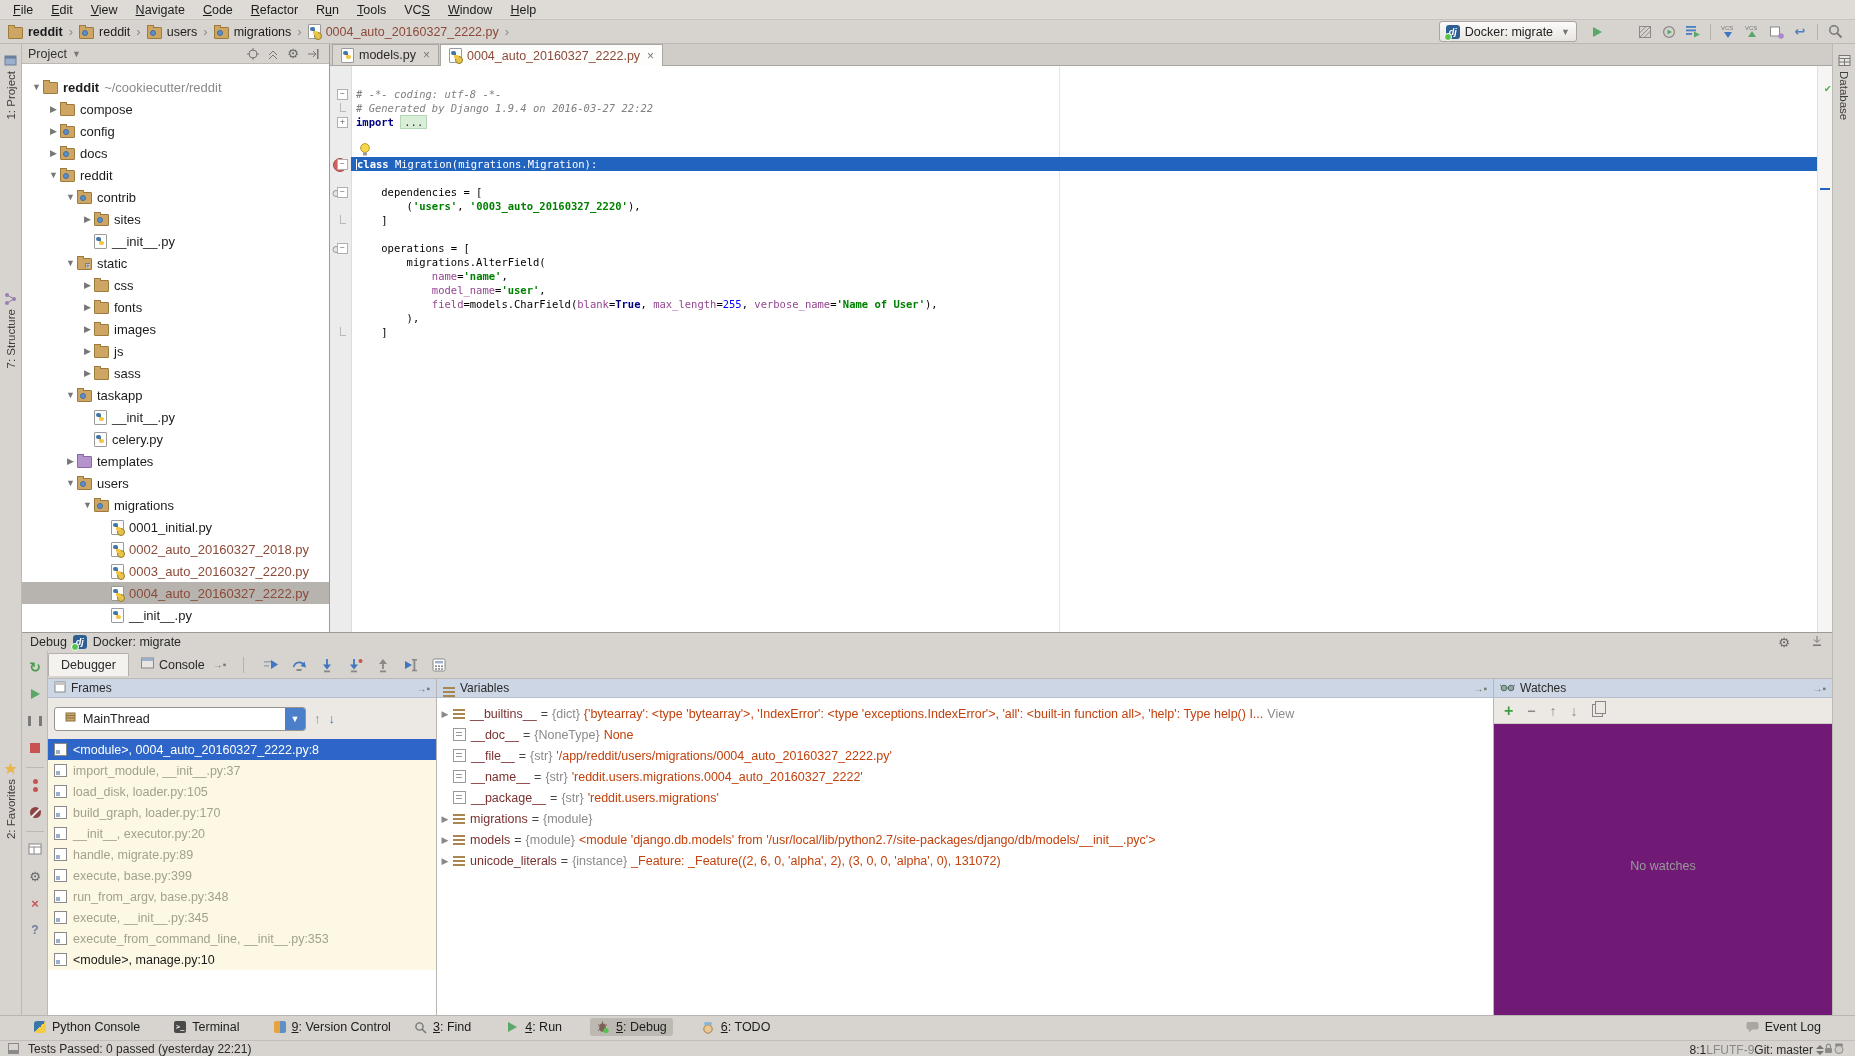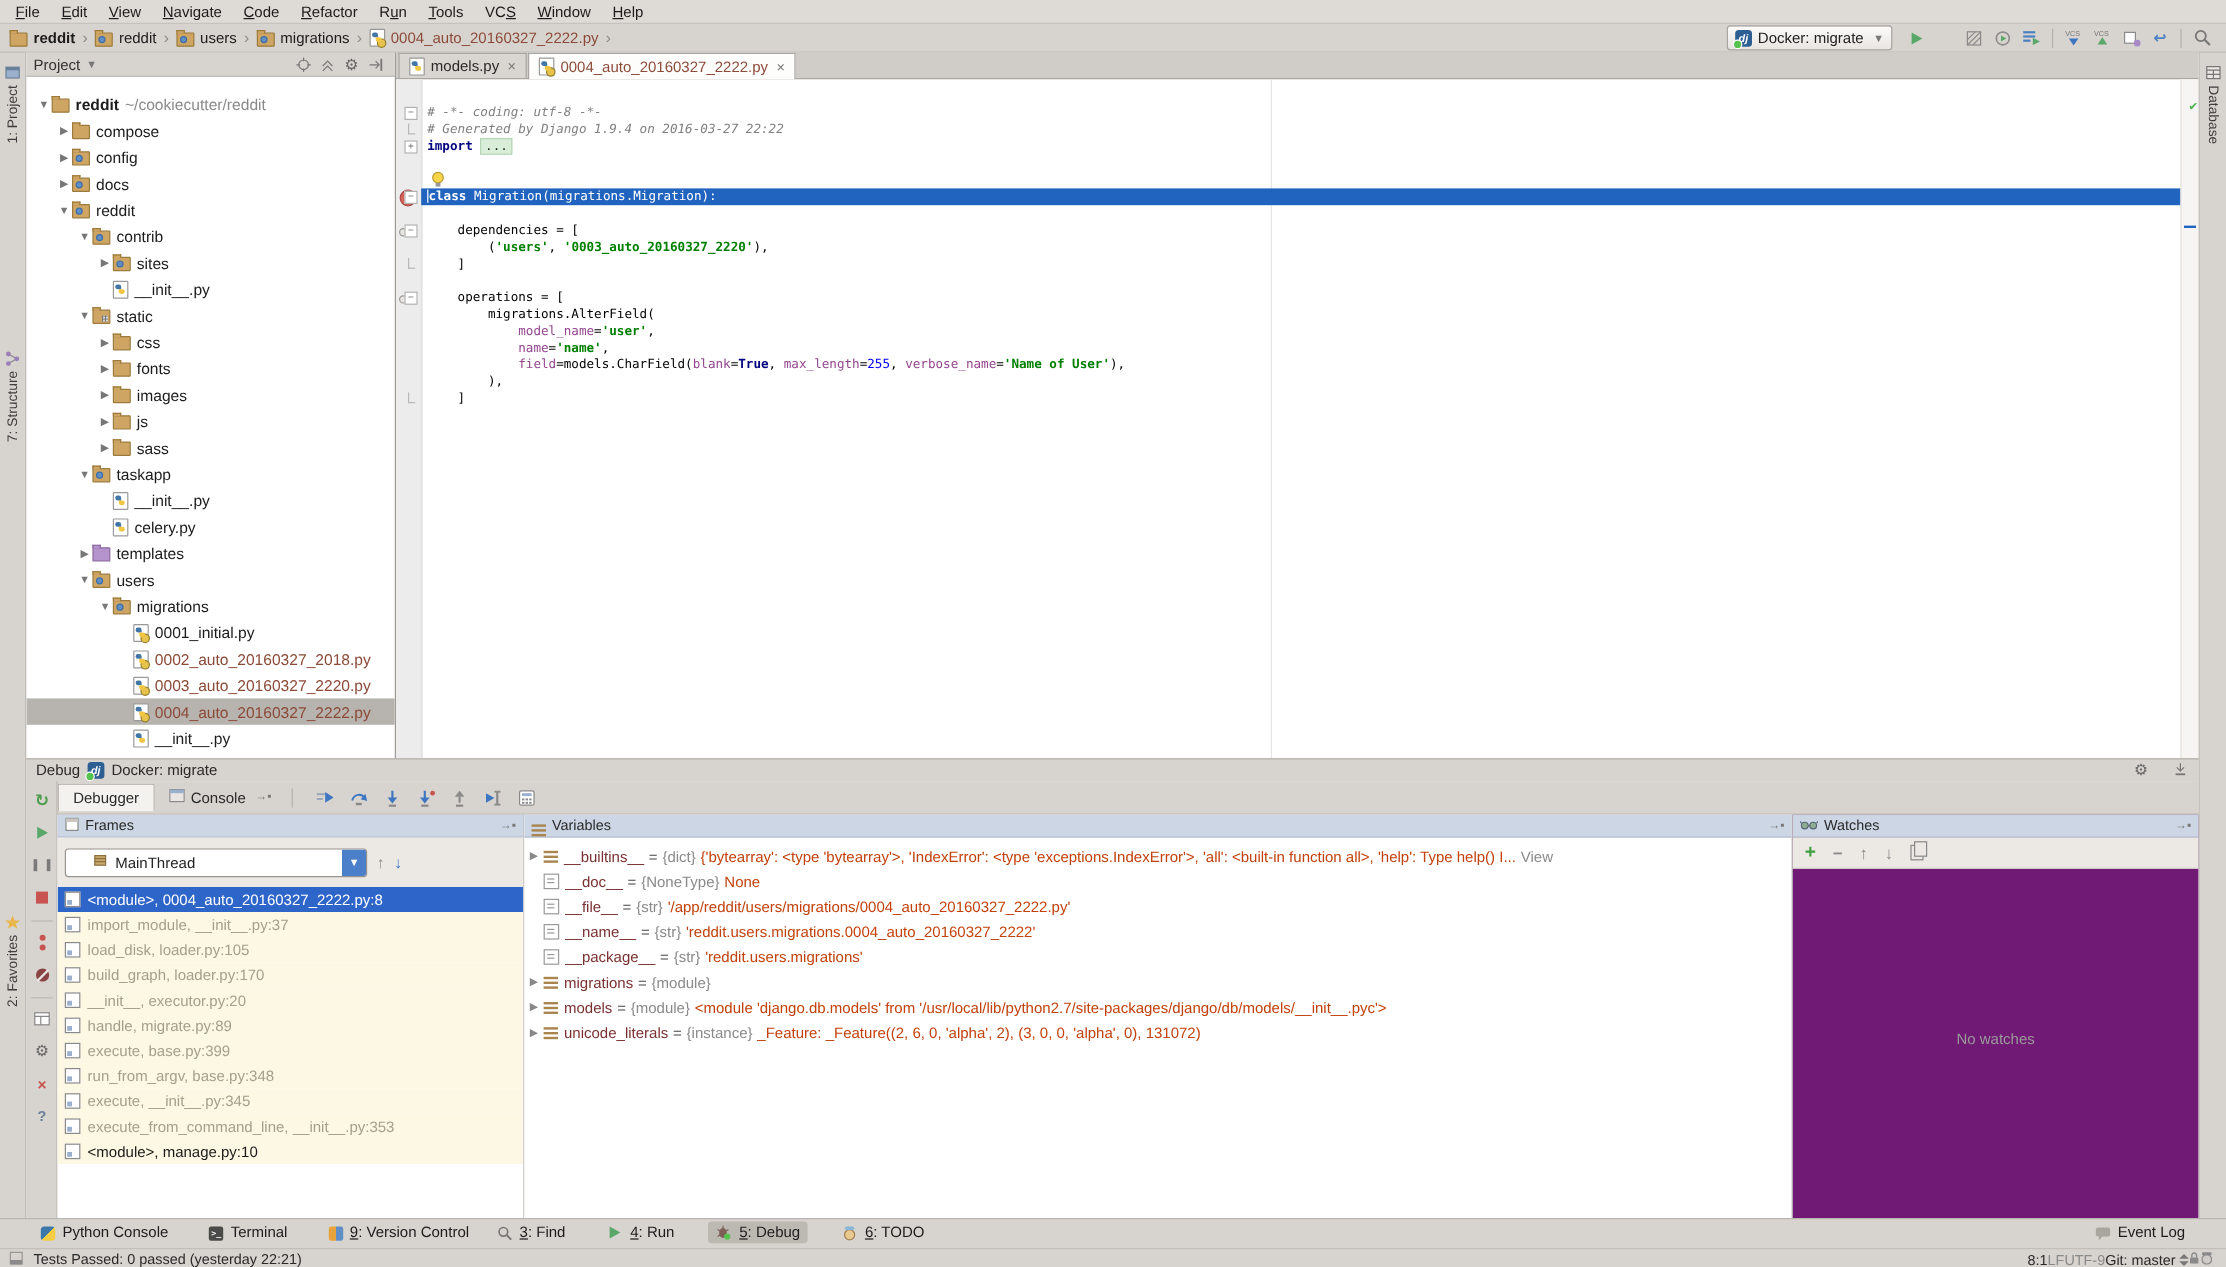--- a/index.html
+++ b/index.html
@@ -121,21 +121,21 @@
   .dl-sep{position:absolute;left:4px;width:18px;height:1px;background:#bcb8b3}
 
   #debug-content{position:absolute;left:26px;top:46px;right:0;bottom:0;background:#fff}
   .dpanel-header{height:19px;background:#ccd6e4;border-bottom:1px solid #b5bfd0;display:flex;align-items:center;gap:5px;
                  padding:0 6px;font-size:12px;color:#2a2a2a;box-sizing:border-box}
   .dpanel-header .spacer{flex:1}
 
   #frames-panel{position:absolute;left:0;top:0;width:389px;height:100%;border-right:1px solid #b9b5b0;box-sizing:border-box}
   #thread-row{height:41px;background:#ece9e5;display:flex;align-items:center;padding:0 6px;gap:8px;box-sizing:border-box}
   #thread-combo{width:252px;height:24px;background:#fff;border:1px solid #979390;border-radius:3px;display:flex;align-items:center;
-                padding-left:23px;gap:6px;font-size:12.5px;box-sizing:border-box;overflow:hidden}
+                padding-left:10px;gap:6px;font-size:12.5px;box-sizing:border-box;overflow:hidden}
   #thread-combo .spacer{flex:1}
   #thread-combo .dd-btn{width:20px;height:22px;background:#4b7fc9;color:#fff;display:flex;align-items:center;justify-content:center;font-size:9px}
   .mini-arrow{font-size:13px;font-weight:bold}
   #frames-list{position:absolute;left:0;top:60px;right:0;bottom:0;background:#fff;overflow:hidden}
   .frame-row{height:21px;display:flex;align-items:center;gap:6px;padding-left:6px;font-size:12.5px;background:#fcf8e3;color:#a3a08c;white-space:nowrap}
   .frame-row.plain-row{color:#1a1a1a}
   .frame-row.selected{background:#2e65c9;color:#fff}
   .ic-frame{width:11px;height:11px;border:1px solid #8a8a8a;background:#fff;position:relative}
   .ic-frame::after{content:"";position:absolute;left:1px;bottom:1px;width:4px;height:4px;background:#9ab0cc}
 
@@ -157,21 +157,21 @@
   #watches-empty{position:absolute;left:0;right:0;top:180px;text-align:center;color:#9a9a9a;font-size:12.5px}
   .wplus{color:#3f9e3f;font-size:16px;font-weight:bold}
   .wgray{color:#8a8a8a;font-size:14px;font-weight:bold}
   .dup-icon{width:9px;height:11px;border:1px solid #888;position:relative;background:#ece9e5}
   .dup-icon::after{content:"";position:absolute;left:2px;top:-4px;width:9px;height:11px;border:1px solid #888;background:#ece9e5}
 
   #hscroll{position:absolute;left:43px;top:368px;width:952px;height:9px;background:#b8b4af;border-radius:4px}
 
   
   #bottombar{left:0;top:1015px;width:1855px;height:25px;background:#d7d3ce;border-top:1px solid #b9b5b0;box-sizing:border-box}
-  .bb-item{display:inline-flex;align-items:flex-end;gap:6px;font-size:12.5px;color:#1c1c1c;padding:2px 6px;border-radius:3px}
+  .bb-item{display:inline-flex;align-items:center;gap:6px;font-size:12.5px;color:#1c1c1c;padding:2px 6px;border-radius:3px}
   .bb-item.active{background:#bcb8b2}
   .bb-item u{text-decoration:underline}
   #bb-left{position:absolute;left:28px;top:2px;display:flex;gap:22px}
   #bb-mid{position:absolute;left:408px;top:2px;display:flex;gap:22px}
   #bb-right{position:absolute;right:28px;top:2px;display:flex}
 
   #statusbar{left:0;top:1040px;width:1855px;height:16px;background:#d7d3ce;border-top:1px solid #c2beb9;box-sizing:border-box;font-size:12px;color:#2a2a2a}
   #status-msg{position:absolute;left:28px;top:1px}
   #status-right{position:absolute;right:10px;top:1px;display:flex;align-items:center;gap:0}
   .dim{color:#8a8a8a}
@@ -628,25 +628,25 @@
             <span class="fold-box">−</span>
           </span>
           <span class="t"><span class="plain">    operations = [</span></span>
         </div>
         <div class="line">
           <span class="g"></span>
           <span class="t"><span class="plain">        migrations.AlterField(</span></span>
         </div>
         <div class="line">
           <span class="g"></span>
+          <span class="t"><span class="plain">            </span><span class="kwarg">name</span><span class="plain">=</span><span class="str">'name'</span><span class="plain">,</span></span>
+        </div>
+        <div class="line">
+          <span class="g"></span>
           <span class="t"><span class="plain">            </span><span class="kwarg">model_name</span><span class="plain">=</span><span class="str">'user'</span><span class="plain">,</span></span>
-        </div>
-        <div class="line">
-          <span class="g"></span>
-          <span class="t"><span class="plain">            </span><span class="kwarg">name</span><span class="plain">=</span><span class="str">'name'</span><span class="plain">,</span></span>
         </div>
         <div class="line">
           <span class="g"></span>
           <span class="t"><span class="plain">            </span><span class="kwarg">field</span><span class="plain">=models.CharField(</span><span class="kwarg">blank</span><span class="plain">=</span><span class="kw">True</span><span class="plain">, </span><span class="kwarg">max_length</span><span class="plain">=</span><span class="num">255</span><span class="plain">, </span><span class="kwarg">verbose_name</span><span class="plain">=</span><span class="str">'Name of User'</span><span class="plain">),</span></span>
         </div>
         <div class="line">
           <span class="g"></span>
           <span class="t"><span class="plain">        ),</span></span>
         </div>
         <div class="line">

